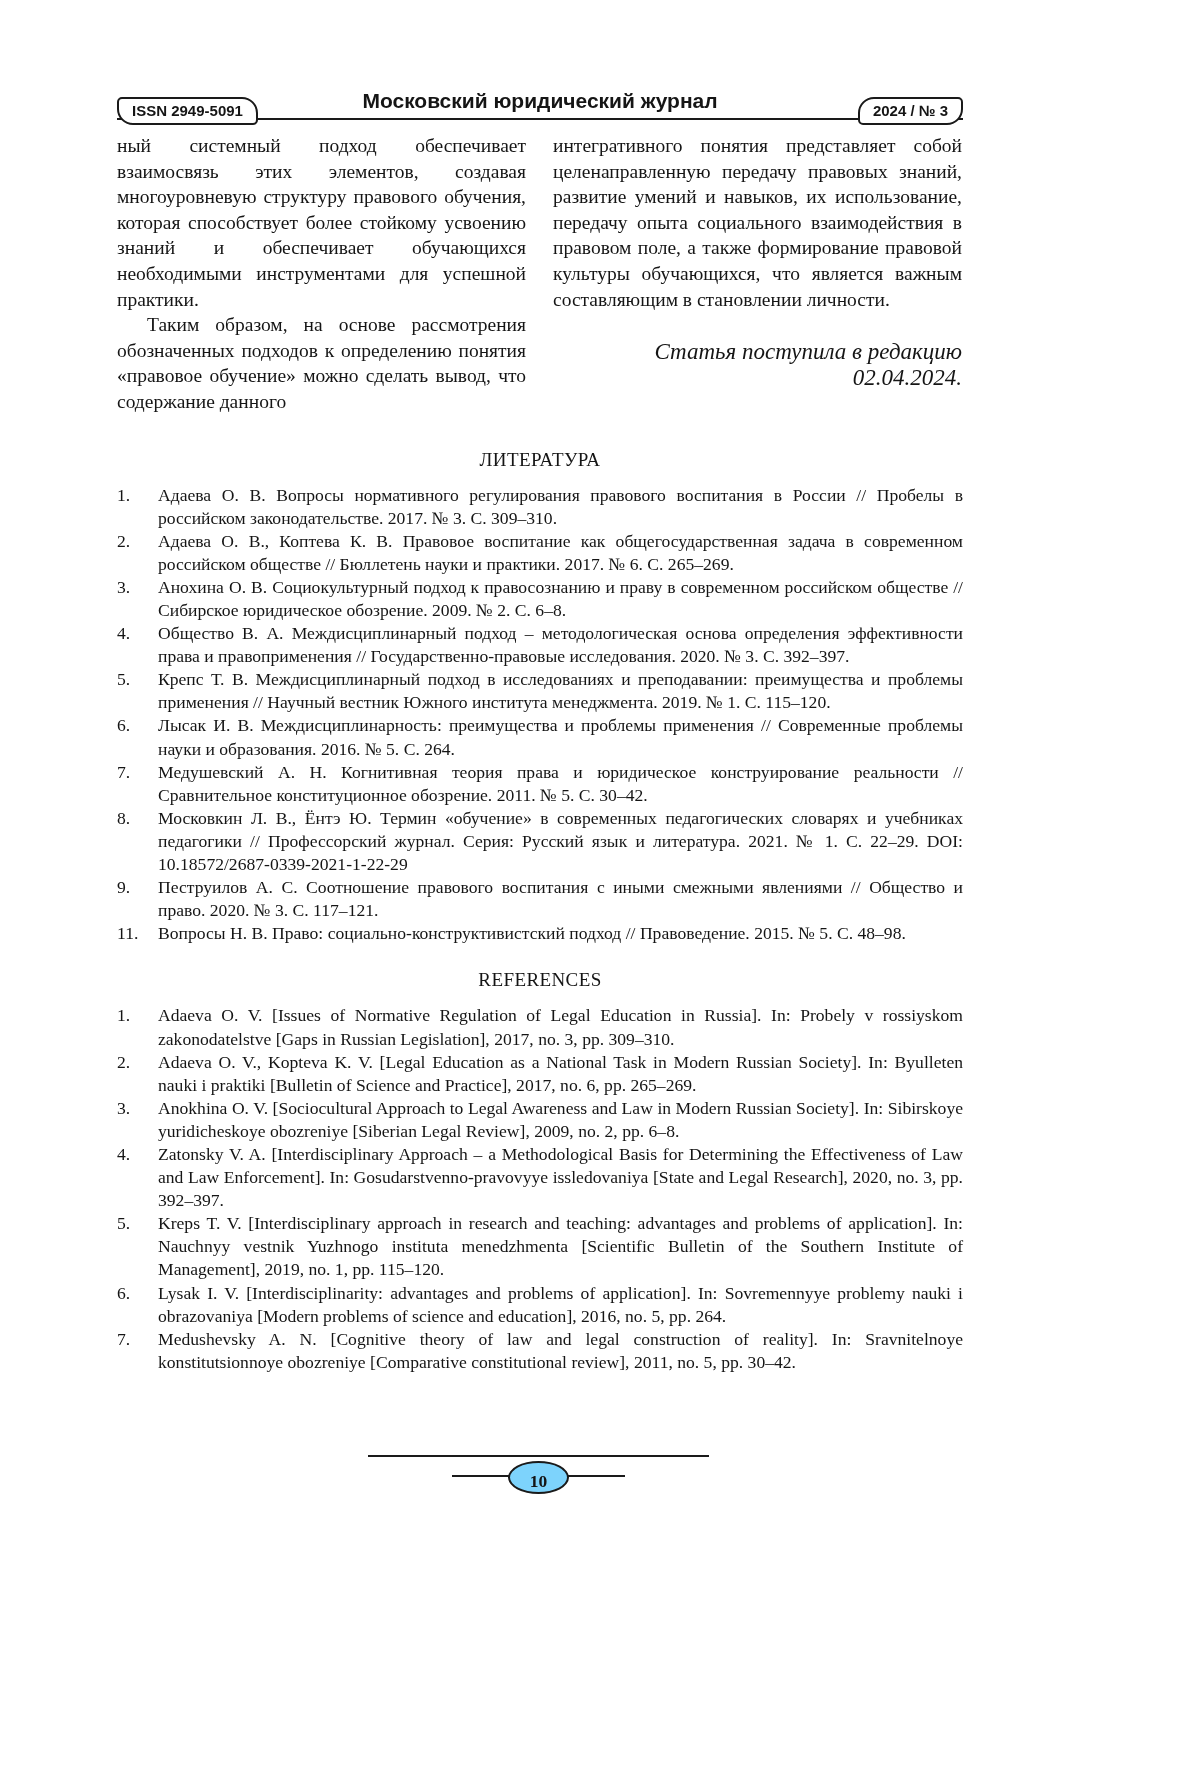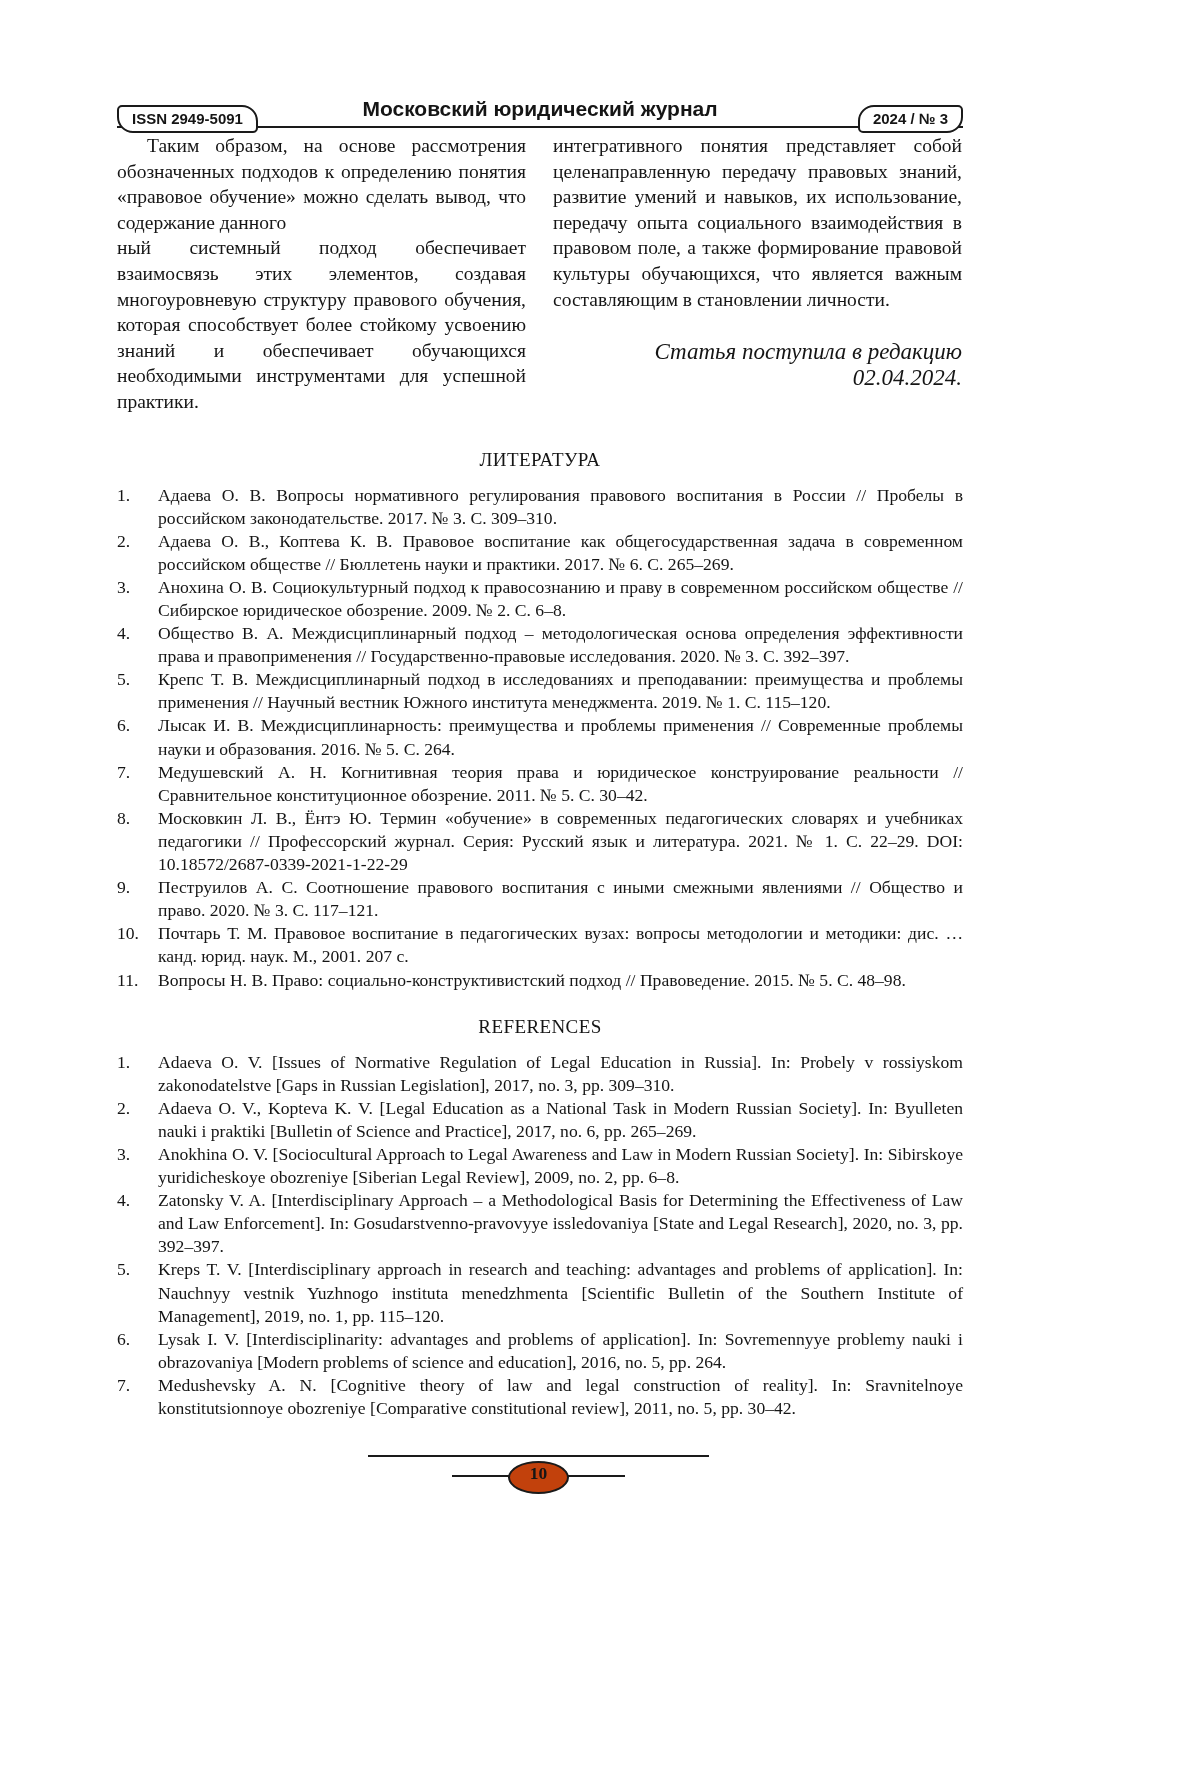--- a/index.html
+++ b/index.html
@@ -16,21 +16,21 @@
     width: 1200px;
     height: 1783px;
     overflow: hidden;
     background: #ffffff;
   }
 
   
   .page-header {
     position: absolute;
     left: 117px;
-    top: 98px;
+    top: 90px;
     width: 846px;
     height: 30px;
   }
   .header-rule {
     position: absolute;
     left: 0; right: 0; bottom: 0;
     border-bottom: 2px solid #1a1a1a;
   }
   .tab {
     position: absolute;
@@ -111,25 +111,25 @@
   }
   .footer-rule-mid {
     position: absolute;
     left: 452px; width: 173px; top: 25px;
     border-top: 2.5px solid #1a1a1a;
   }
   .page-oval {
     position: absolute;
     left: 508px; top: 11px;
     width: 61px; height: 33px;
-    background: #c2410c;
+    background: #7dd3fc;
     border: 2px solid #1a1a1a;
     border-radius: 50%;
     display: flex;
-    align-items: flex-start;
+    align-items: flex-end;
     justify-content: center;
     font-weight: bold;
     font-size: 17.5px;
     z-index: 2;
   }
 </style>
 </head>
 <body>
 
 <div class="page">
@@ -142,22 +142,22 @@
     <div class="journal-title">Московский юридический журнал</div>
     <div class="tab tab-issue">
       <span>2024 / № 3</span>
     </div>
   </header>
 
   <main class="content">
 
     <div class="columns">
       <div class="col col-left">
+          <p class="para">ный системный подход обеспечивает взаимосвязь этих элементов, создавая многоуровневую структуру правового обучения, которая способствует более стойкому усвоению знаний и обеспечивает обучающихся необходимыми инструментами для успешной практики.</p>
           <p class="para indent">Таким образом, на основе рассмотрения обозначенных подходов к определению понятия «правовое обучение» можно сделать вывод, что содержание данного</p>
-          <p class="para">ный системный подход обеспечивает взаимосвязь этих элементов, создавая многоуровневую структуру правового обучения, которая способствует более стойкому усвоению знаний и обеспечивает обучающихся необходимыми инструментами для успешной практики.</p>
         </div>
       <div class="col col-right">
         <div>
             <p class="para">интегративного понятия представляет собой целенаправленную передачу правовых знаний, развитие умений и навыков, их использование, передачу опыта социального взаимодействия в правовом поле, а также формирование правовой культуры обучающихся, что является важным составляющим в становлении личности.</p>
           </div>
         <p class="received">Статья поступила в редакцию 02.04.2024.</p>
       </div>
     </div>
 
     <section class="ref-section">
@@ -191,24 +191,20 @@
             <span class="ref-num">7.</span>
             <span class="ref-text"><span class="it">Медушевский А. Н.</span><span> Когнитивная теория права и юридическое конструирование реальности // Сравнительное конституционное обозрение. 2011. № 5. С. 30–42.</span></span>
           </div>
           <div class="ref-item">
             <span class="ref-num">8.</span>
             <span class="ref-text"><span class="it">Московкин Л. В., Ёнтэ Ю.</span><span> Термин «обучение» в современных педагогических словарях и учебниках педагогики // Профессорский журнал. Серия: Русский язык и литература. 2021. № 1. С. 22–29. DOI: 10.18572/2687-0339-2021-1-22-29</span></span>
           </div>
           <div class="ref-item">
             <span class="ref-num">9.</span>
             <span class="ref-text"><span class="it">Пеструилов А. С.</span><span> Соотношение правового воспитания с иными смежными явлениями // Общество и право. 2020. № 3. С. 117–121.</span></span>
-          </div>
-          <div class="ref-item">
-            <span class="ref-num">10.</span>
-            <span class="ref-text"><span class="it">Почтарь Т. М.</span><span> Правовое воспитание в педагогических вузах: вопросы методологии и методики: дис. … канд. юрид. наук. М., 2001. 207 с.</span></span>
           </div>
           <div class="ref-item">
             <span class="ref-num">11.</span>
             <span class="ref-text"><span class="it">Вопросы Н. В.</span><span> Право: социально-конструктивистский подход // Правоведение. 2015. № 5. С. 48–98.</span></span>
           </div>
         </div>
     </section>
 
     <section class="ref-section">
       <h2 class="section-heading">REFERENCES</h2>

